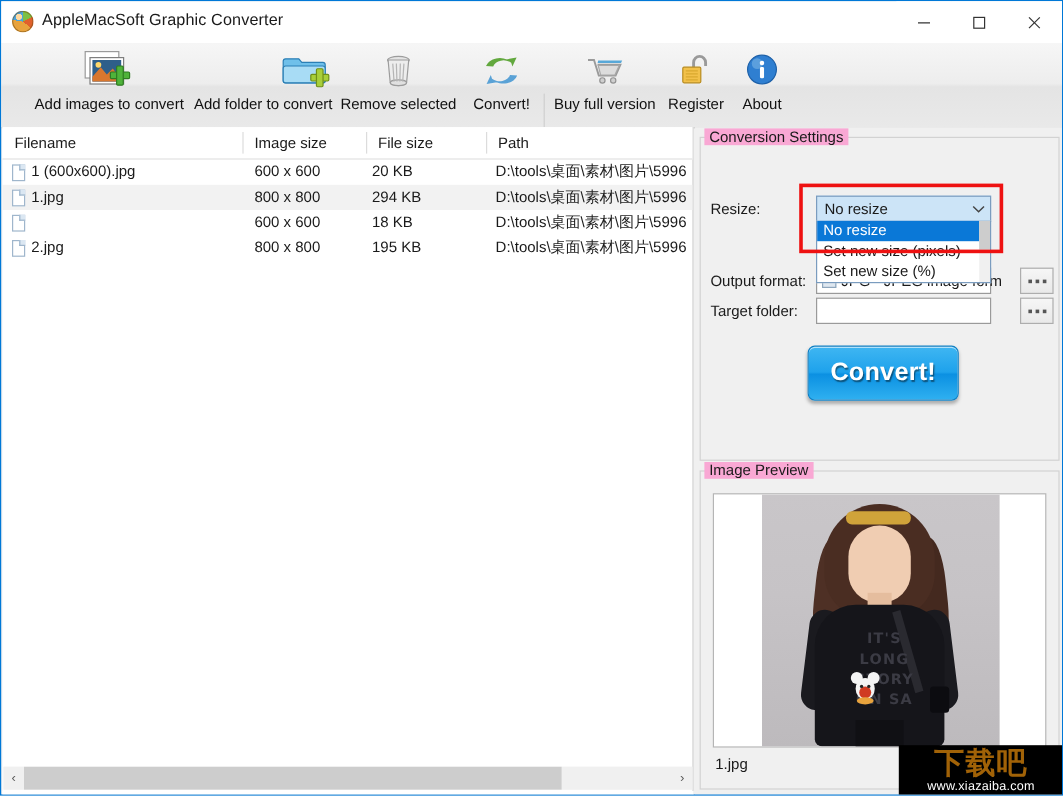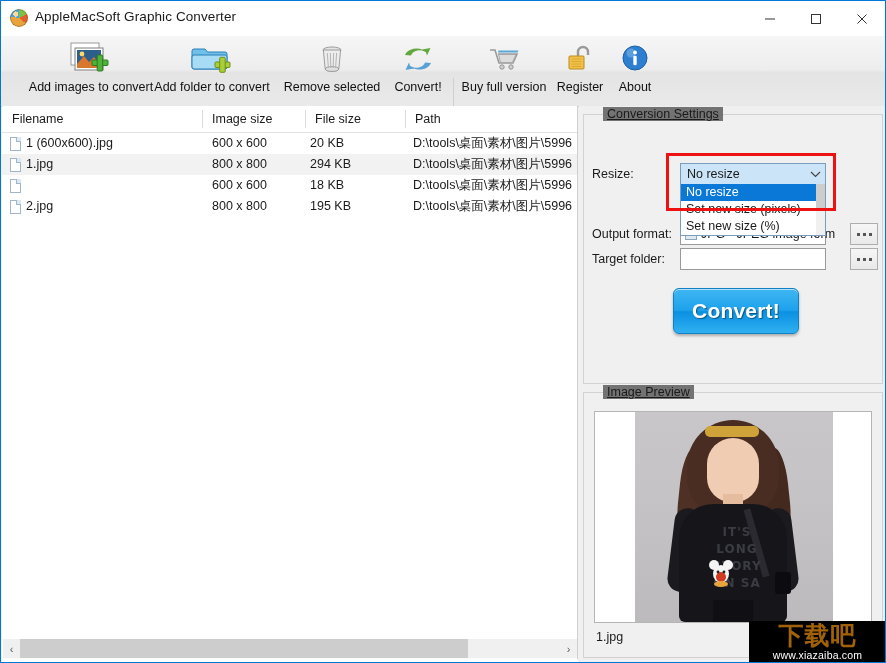--- a/index.html
+++ b/index.html
@@ -56,22 +56,22 @@
   .hscroll{position:absolute;left:1px;bottom:4px;width:574px;height:19px;background:#f0f0f0;}
   .hs-arrow{position:absolute;top:0;width:17px;height:19px;display:flex;align-items:center;
             justify-content:center;color:#5a5a5a;font-size:11px;background:#f0f0f0;}
   .hs-track{position:absolute;left:17px;top:0;right:17px;height:19px;background:#f0f0f0;}
   .hs-thumb{position:absolute;left:0;top:0;width:448px;height:19px;background:#cdcdcd;}
   .lp-bottomline{position:absolute;left:0;bottom:0;width:576px;height:3px;background:#fff;}
 
   
   .rightcol{position:absolute;left:578px;top:105px;width:306px;height:556px;background:#f0f0f0;}
   .groupbox{position:absolute;border:1px solid #d2d2d2;background:#f0f0f0;box-sizing:border-box;}
-  .gb-title{position:absolute;left:19px;top:-8px;background:#737373;padding:0 4px;
-            font-size:12.5px;color:#1a1a1a;white-space:nowrap;text-decoration:underline;}
+  .gb-title{position:absolute;left:3px;top:-8px;background:#f9a8d4;padding:0 4px;
+            font-size:12.5px;color:#1a1a1a;white-space:nowrap;}
   #conv-settings{left:4px;top:8px;width:300px;height:270px;}
   #img-preview{left:4px;top:286px;width:300px;height:266px;}
 
   .frm-lbl{position:absolute;font-size:12.5px;color:#1a1a1a;white-space:nowrap;}
   .combo{position:absolute;height:22px;box-sizing:border-box;border:1px solid #9a9a9a;
          background:#fff;}
   .combo .cval{position:absolute;left:6px;top:0;height:20px;line-height:20px;font-size:12.5px;
                color:#1a1a1a;white-space:nowrap;overflow:hidden;}
   .combo .carrow{position:absolute;right:0;top:0;width:19px;height:20px;display:flex;
                  align-items:center;justify-content:center;}
@@ -185,21 +185,21 @@
           <circle cx="12" cy="12" r="2.4" fill="#ffd86b"></circle>
           <g>
             <rect x="22" y="18" width="16" height="5.5" rx="1" fill="#4fb33a" stroke="#2f7a22"></rect>
             <rect x="27.2" y="13" width="5.5" height="16" rx="1" fill="#4fb33a" stroke="#2f7a22"></rect>
           </g>
         </svg>
       </div>
       <div class="tbar-lbl">Add images to convert</div>
     </div>
 
-    <div class="tbar-item" style="left:146px;width:130px;">
+    <div class="tbar-item" style="left:146px;width:130px;align-items:flex-end;">
       <div class="tbar-ico">
         <svg width="42" height="34" viewBox="0 0 42 34">
           <path d="M3 7 h11 l2.5 3 H34 a2 2 0 0 1 2 2 v13 a2 2 0 0 1 -2 2 H3 a2 2 0 0 1 -2 -2 V9 a2 2 0 0 1 2 -2 z" fill="#6fc0ea" stroke="#2b7fb5"></path>
           <path d="M3 13 H34 a2 2 0 0 1 2 2 v10 a2 2 0 0 1 -2 2 H3 a2 2 0 0 1 -2 -2 V15 a2 2 0 0 1 2 -2 z" fill="#a8dcf5" stroke="#2b7fb5"></path>
           <g>
             <rect x="24" y="20" width="15" height="5.5" rx="1" fill="#a8cf3a" stroke="#6f8f18"></rect>
             <rect x="28.7" y="15.3" width="5.5" height="15" rx="1" fill="#a8cf3a" stroke="#6f8f18"></rect>
           </g>
         </svg>
       </div>

